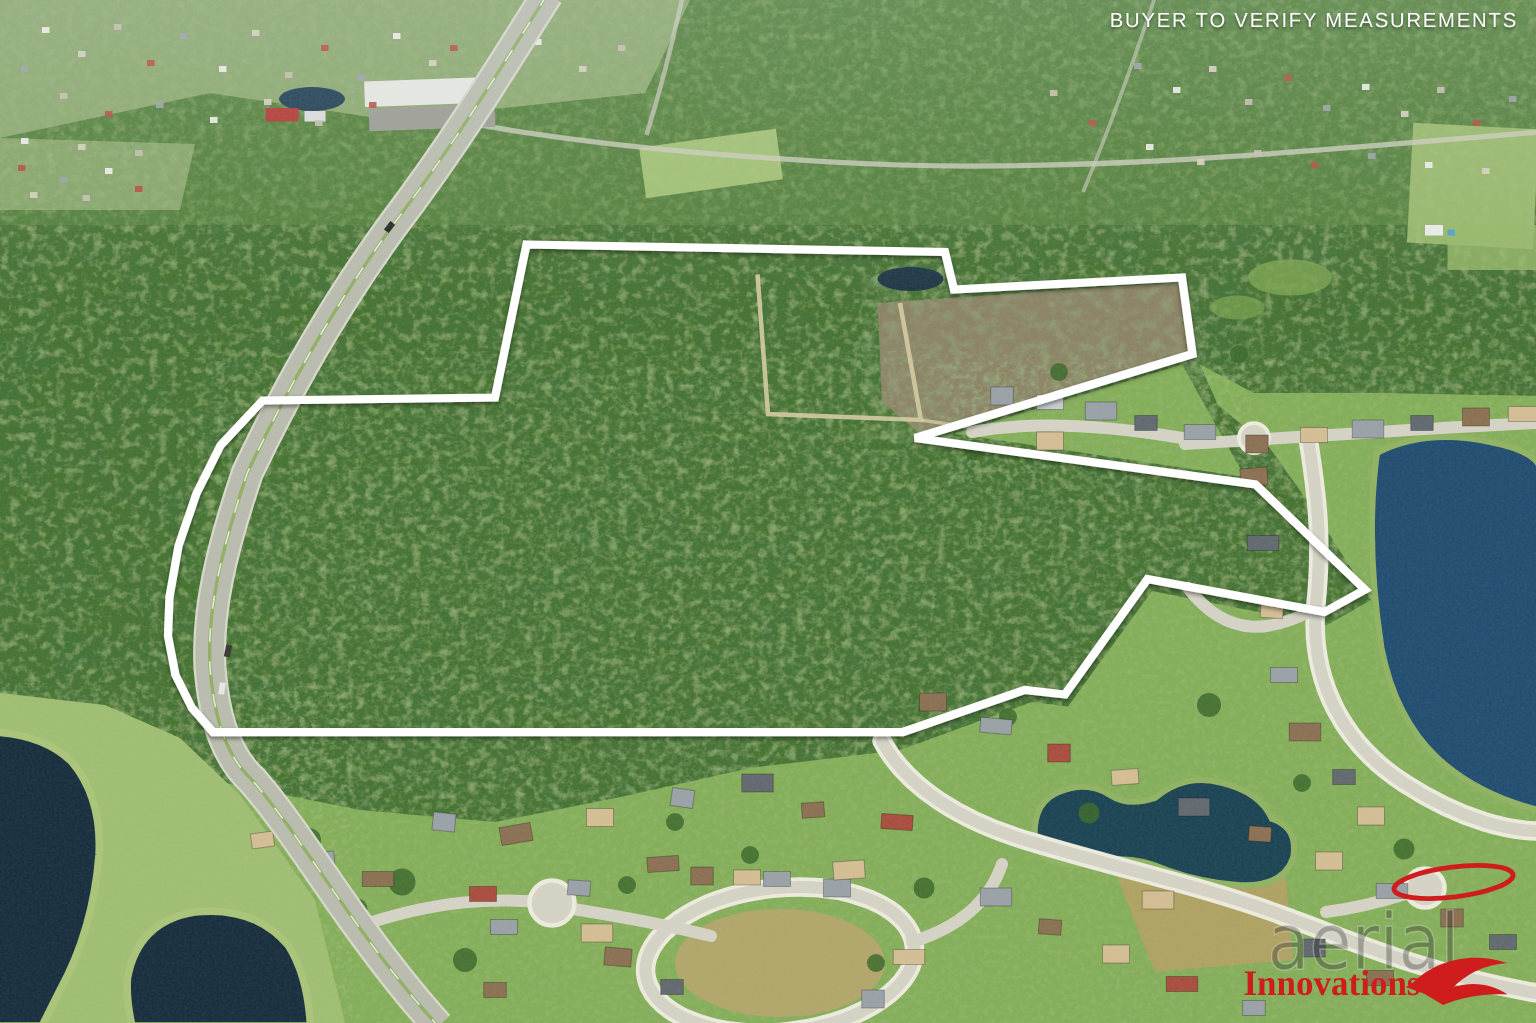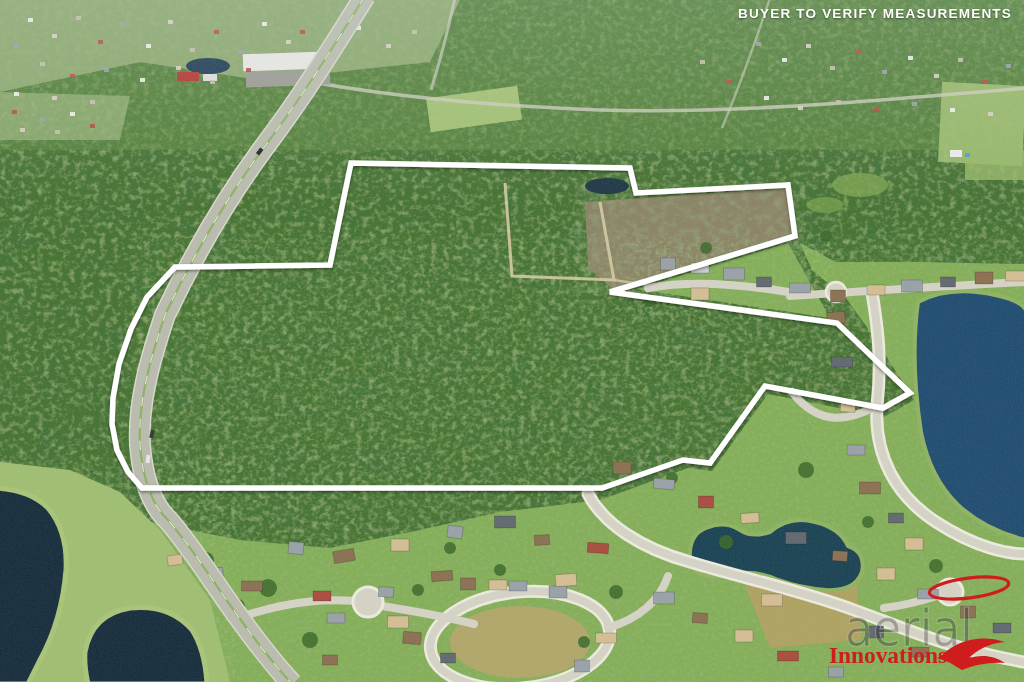--- a/index.html
+++ b/index.html
@@ -1,19 +1,19 @@
 <!DOCTYPE html>
 <html><head>
 <meta charset="utf-8">
 <style>
   html,body{margin:0;padding:0;background:#111;}
   .stage{position:relative;width:1024px;height:682px;overflow:hidden;
          font-family:"Liberation Sans",sans-serif;}
   .stage svg.scene{position:absolute;left:0;top:0;}
-  .disclaimer{position:absolute;top:6px;right:12px;color:#fff;font-weight:bold;
+  .disclaimer{position:absolute;top:6px;right:12px;color:#fff;font-weight:normal;
               font-size:13.5px;letter-spacing:1.2px;
               text-shadow:0 1px 2px rgba(0,0,0,.45);white-space:nowrap;}
   .logo{position:absolute;right:0;bottom:6px;}
   .logo text.brand{font-family:"DejaVu Sans",sans-serif;font-size:52px;
                    fill:rgba(30,30,30,0.30);stroke:rgba(235,235,235,0.35);stroke-width:1px;}
   .logo text.sub{font-family:"Liberation Serif",serif;font-size:24px;font-weight:bold;}
 </style>
 </head>
 <body>
 

